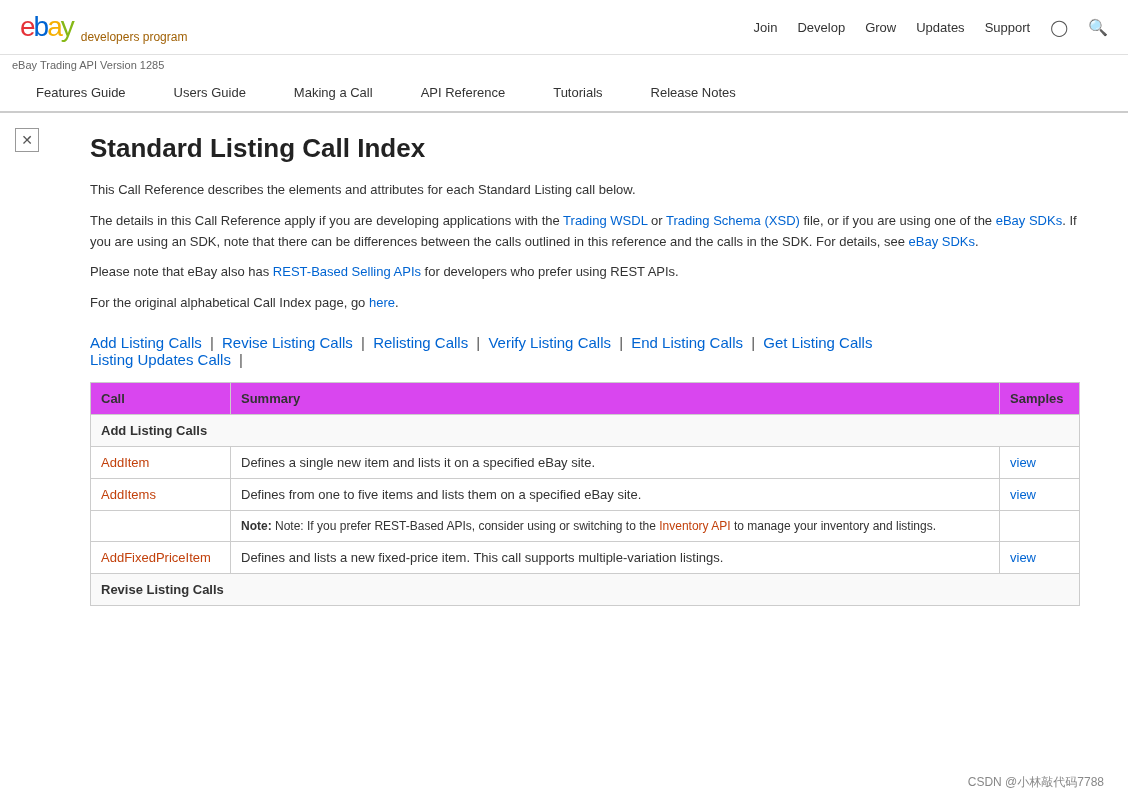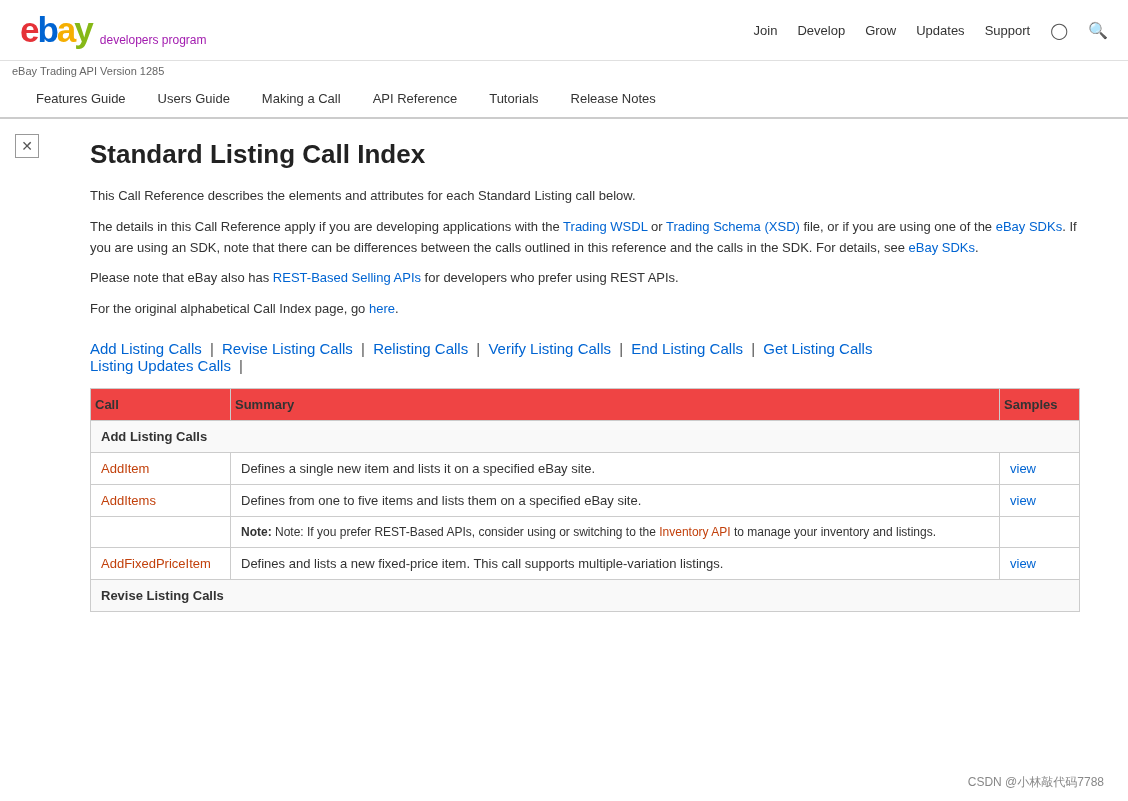--- a/index.html
+++ b/index.html
@@ -12,31 +12,31 @@
       justify-content: space-between;
       padding: 10px 20px;
       border-bottom: 1px solid #e0e0e0;
     }
     .logo-area {
       display: flex;
       align-items: center;
       gap: 8px;
     }
     .ebay-logo {
-      font-size: 35px;
-      font-weight: bold;
+      font-size: 28px;
+      font-weight: normal;
       letter-spacing: -2px;
     }
     .ebay-logo span:nth-child(1) { color: #e53238; }
     .ebay-logo span:nth-child(2) { color: #0064d2; }
     .ebay-logo span:nth-child(3) { color: #f5af02; }
     .ebay-logo span:nth-child(4) { color: #86b817; }
     .dev-program {
       font-size: 12px;
-      color: #a21caf;
+      color: #a16207;
       margin-top: 20px;
     }
     .top-nav {
       display: flex;
       align-items: center;
       gap: 20px;
     }
     .top-nav a {
       text-decoration: none;
       color: #333;
@@ -54,21 +54,21 @@
       font-size: 11px;
       color: #666;
     }
 
     
     .nav-tabs {
       display: flex;
       align-items: flex-start;
       padding: 0 20px;
       border-bottom: 2px solid #ccc;
-      gap: 0;
+      gap: 16px;
     }
     .nav-tab {
       padding: 10px 16px;
       font-size: 13px;
       cursor: pointer;
       color: #333;
       text-decoration: none;
       border-bottom: 3px solid transparent;
       margin-bottom: -2px;
     }
@@ -138,23 +138,23 @@
     }
 
     
     .call-table {
       width: 100%;
       border-collapse: collapse;
       font-size: 13px;
       margin-top: 10px;
     }
     .call-table th {
-      background: #ef4444;
+      background: #d946ef;
       border: 1px solid #ccc;
-      padding: 8px 4px;
+      padding: 8px 10px;
       text-align: left;
       font-weight: bold;
       color: #333;
     }
     .call-table td {
       border: 1px solid #ccc;
       padding: 8px 10px;
       vertical-align: top;
     }
     .call-table .section-header td {

